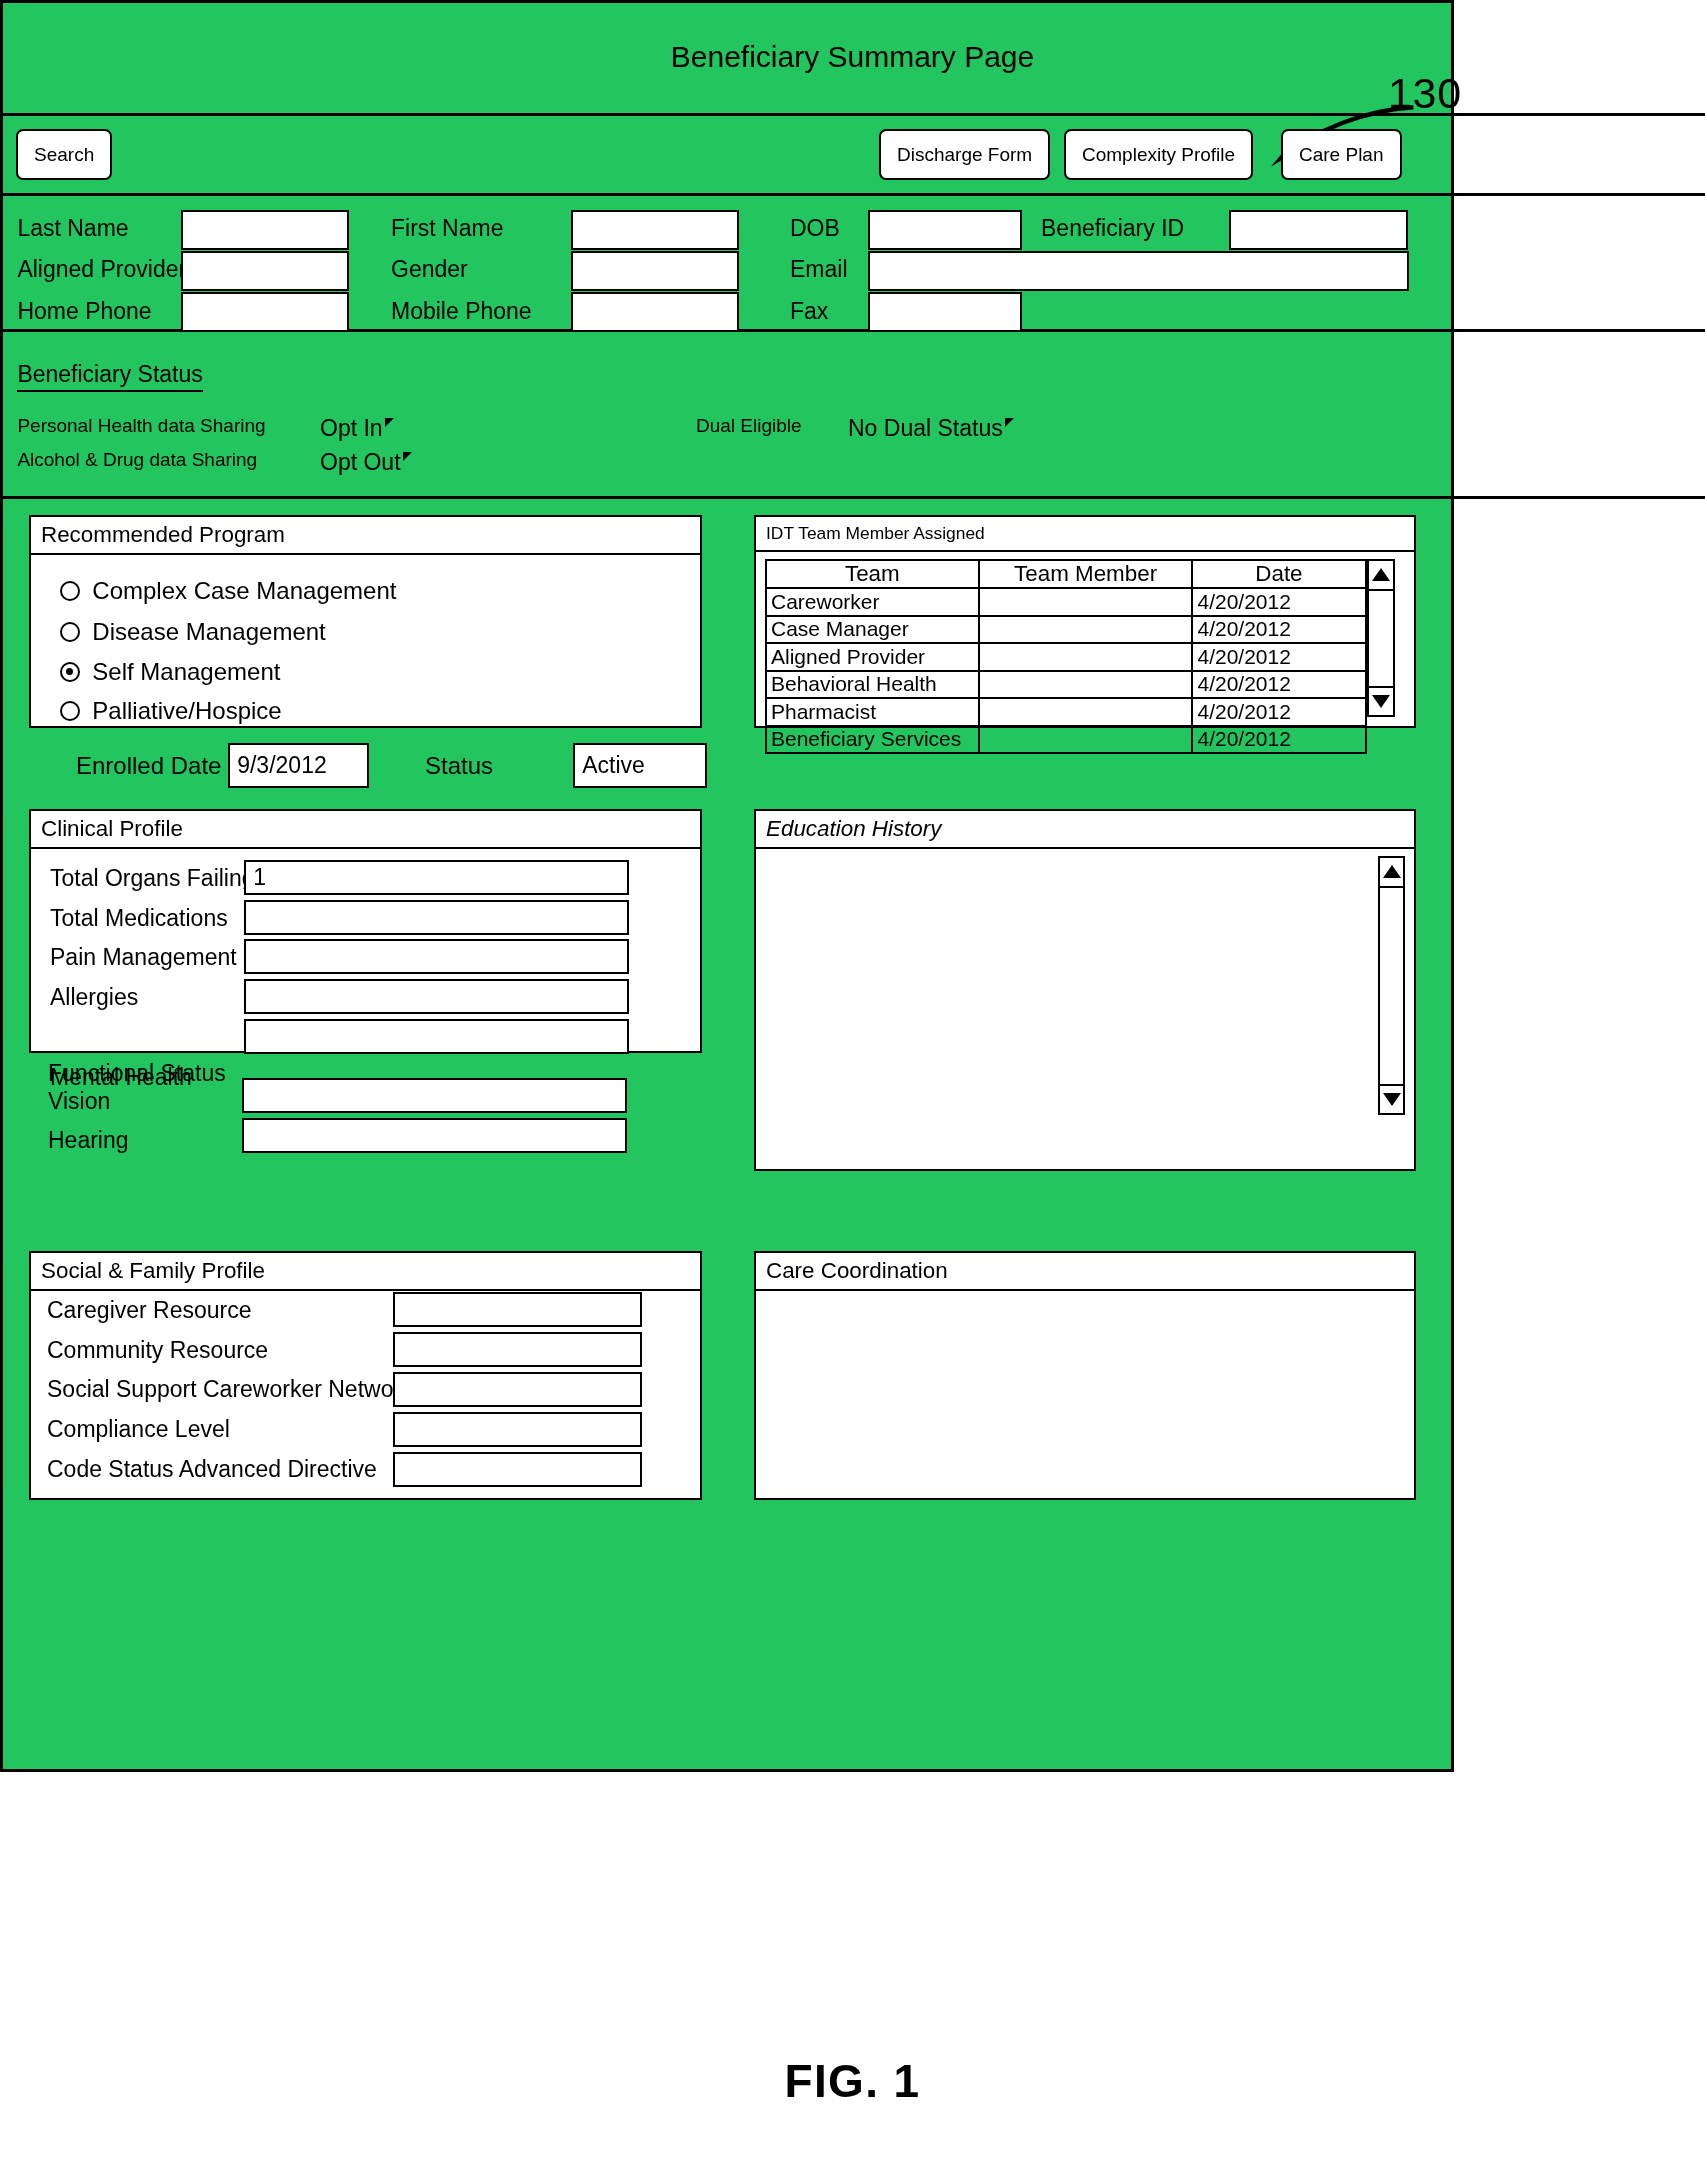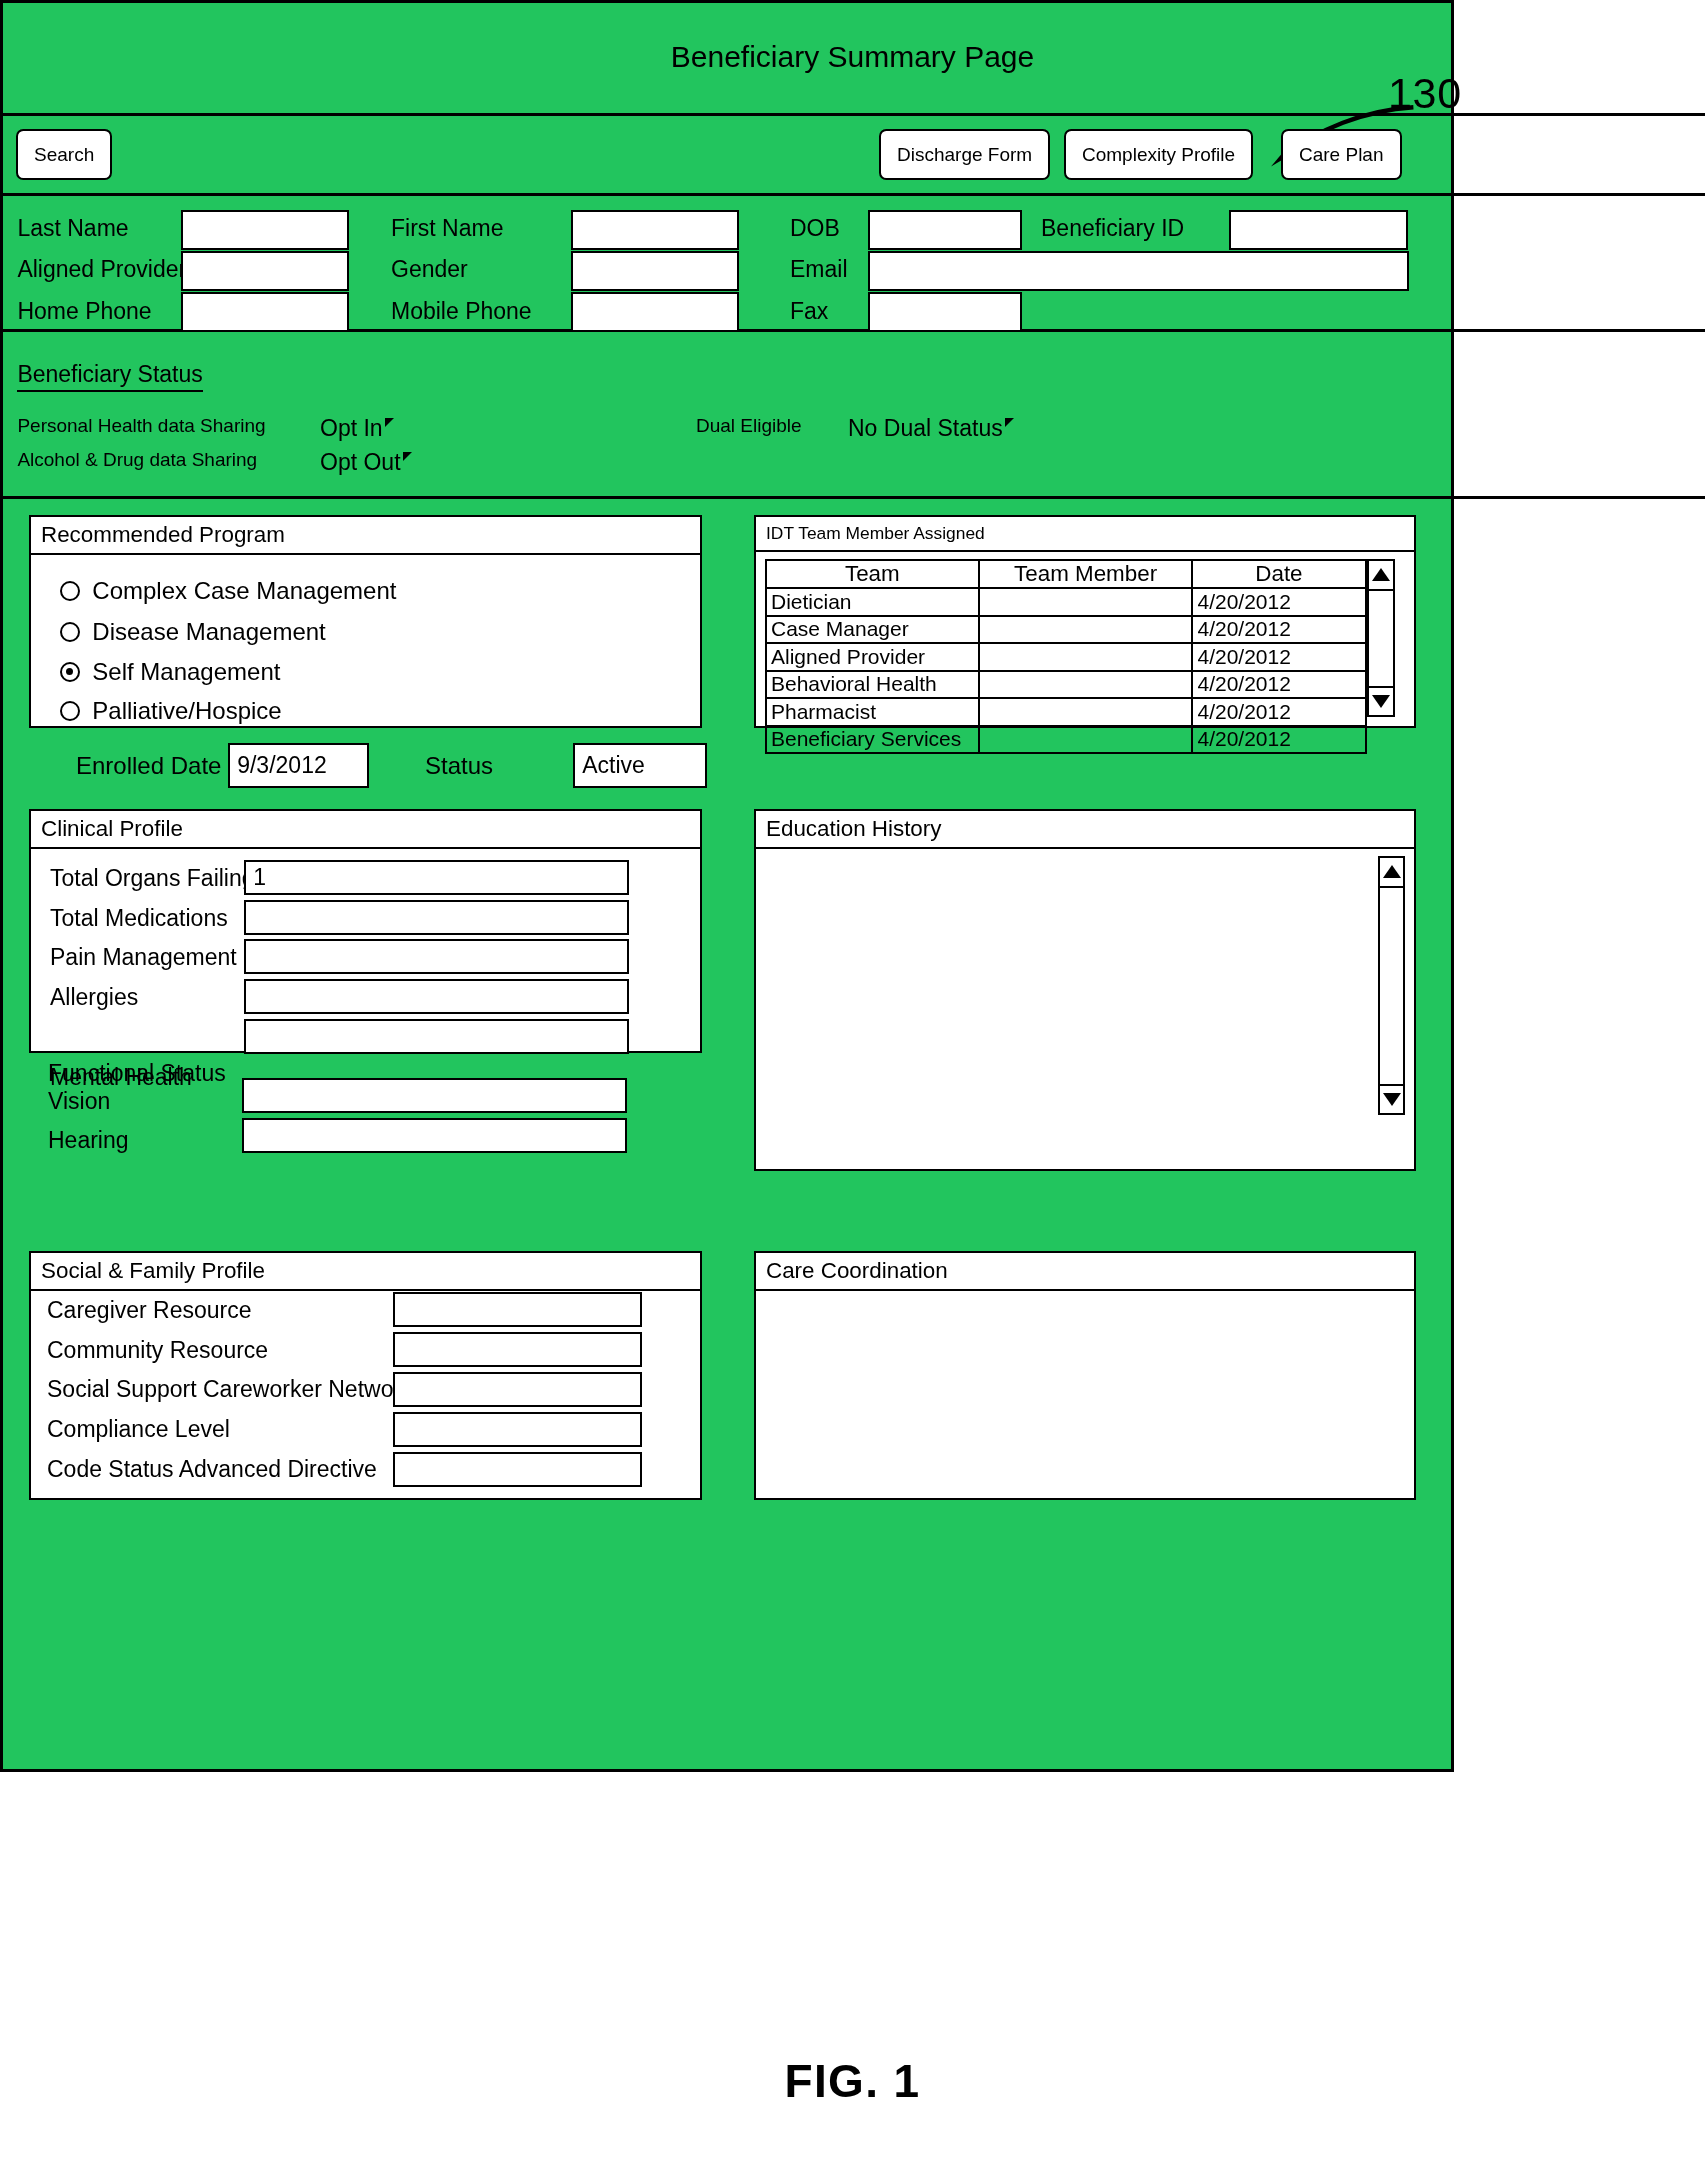--- a/index.html
+++ b/index.html
@@ -225,21 +225,21 @@
         <table id="idt-table" style="left:8.7px;top:7.2px;width:602px;">
           <thead>
             <tr>
               <th style="width:214px;">Team</th>
               <th style="width:214px;">Team Member</th>
               <th style="width:174px;">Date</th>
             </tr>
           </thead>
           <tbody>
             <tr>
-              <td class="team">Dietician</td>
+              <td class="team">Careworker</td>
               <td class="member"></td>
               <td class="date">4/20/2012</td>
             </tr>
             <tr>
               <td class="team">Case Manager</td>
               <td class="member"></td>
               <td class="date">4/20/2012</td>
             </tr>
             <tr>
               <td class="team">Aligned Provider</td>
@@ -293,21 +293,21 @@
         <div class="field-box" style="left:213px;top:170px;width:385px;height:35px;"></div>
       </div>
     </div>
 
     <div class="row-lbl" style="left:48px;top:561px;">Functional Status</div>
     <div class="row-lbl" style="left:48px;top:589px;">Vision</div>
     <div class="field-box" style="left:242px;top:579px;width:385px;height:35px;"></div>
     <div class="row-lbl" style="left:48px;top:628px;">Hearing</div>
     <div class="field-box" style="left:242px;top:619px;width:385px;height:35px;"></div>
 
-    <div class="panel" style="left:754px;top:310px;width:662px;height:362px;">
+    <div class="panel" style="left:754px;top:310px;width:662px;height:362px;font-style:italic;">
       <div class="panel-head">Education History</div>
       <div class="panel-body" style="height:321px;">
         <div style="position:absolute;left:10px;top:7.2px;right:51px;bottom:7.2px;font-size:22px;"></div>
         <div class="scrollbar" style="right:8.7px;top:7.2px;height:259px;">
           <div class="sb-btn up">
               <span class="tri-up"></span>
             </div>
           <div class="sb-btn down">
               <span class="tri-down"></span>
             </div>

